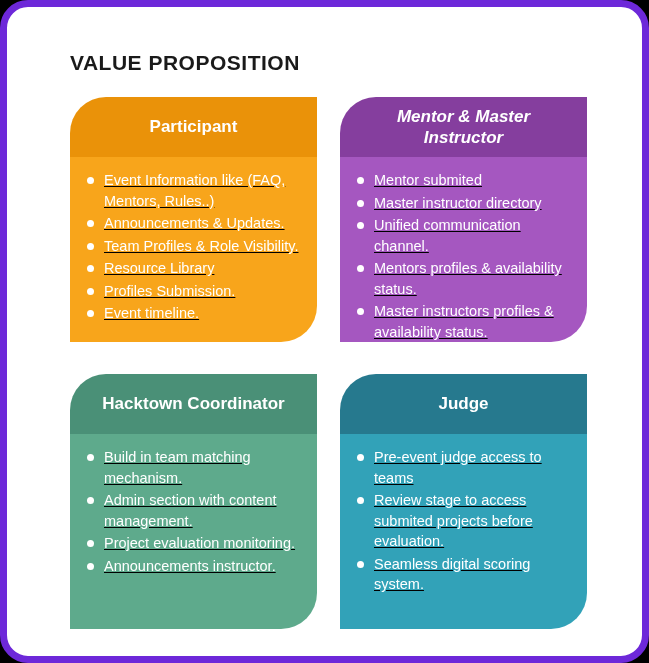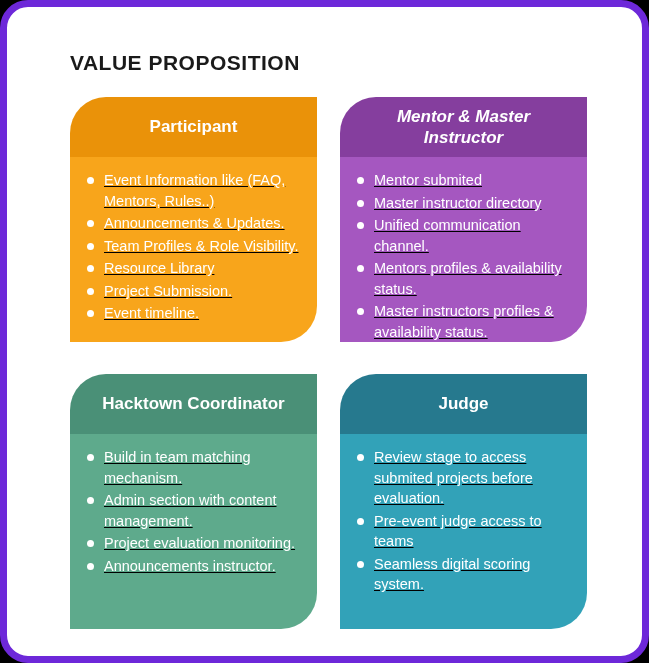--- a/index.html
+++ b/index.html
@@ -88,21 +88,21 @@
     <div class="card">
       <div class="card-header" style="background-color: rgb(234, 146, 9);">
         <div class="card-title">Participant</div>
       </div>
       <div class="card-body" style="background-color: rgb(248, 165, 27);">
         <ul class="bullet-list">
           <li>Event Information like (FAQ, Mentors, Rules..)</li>
           <li>Announcements &amp; Updates.</li>
           <li>Team Profiles &amp; Role Visibility.</li>
           <li>Resource Library</li>
-          <li>Project Submission.</li>
+          <li>Profiles Submission.</li>
           <li>Event timeline.</li>
         </ul>
       </div>
     </div>
 
     <div class="card">
       <div class="card-header" style="background-color: rgb(133, 62, 158); font-style: italic;">
         <div class="card-title">Mentor &amp; Master Instructor</div>
       </div>
       <div class="card-body" style="background-color: rgb(165, 87, 192);">
@@ -129,21 +129,21 @@
         </ul>
       </div>
     </div>
 
     <div class="card">
       <div class="card-header" style="background-color: rgb(38, 121, 142);">
         <div class="card-title">Judge</div>
       </div>
       <div class="card-body" style="background-color: rgb(50, 162, 184);">
         <ul class="bullet-list">
+          <li>Pre-event judge access to teams</li>
           <li>Review stage to access submited projects before evaluation.</li>
-          <li>Pre-event judge access to teams</li>
           <li>Seamless digital scoring system.</li>
         </ul>
       </div>
     </div>
 
   </div>
 </div>
 
 </body></html>

